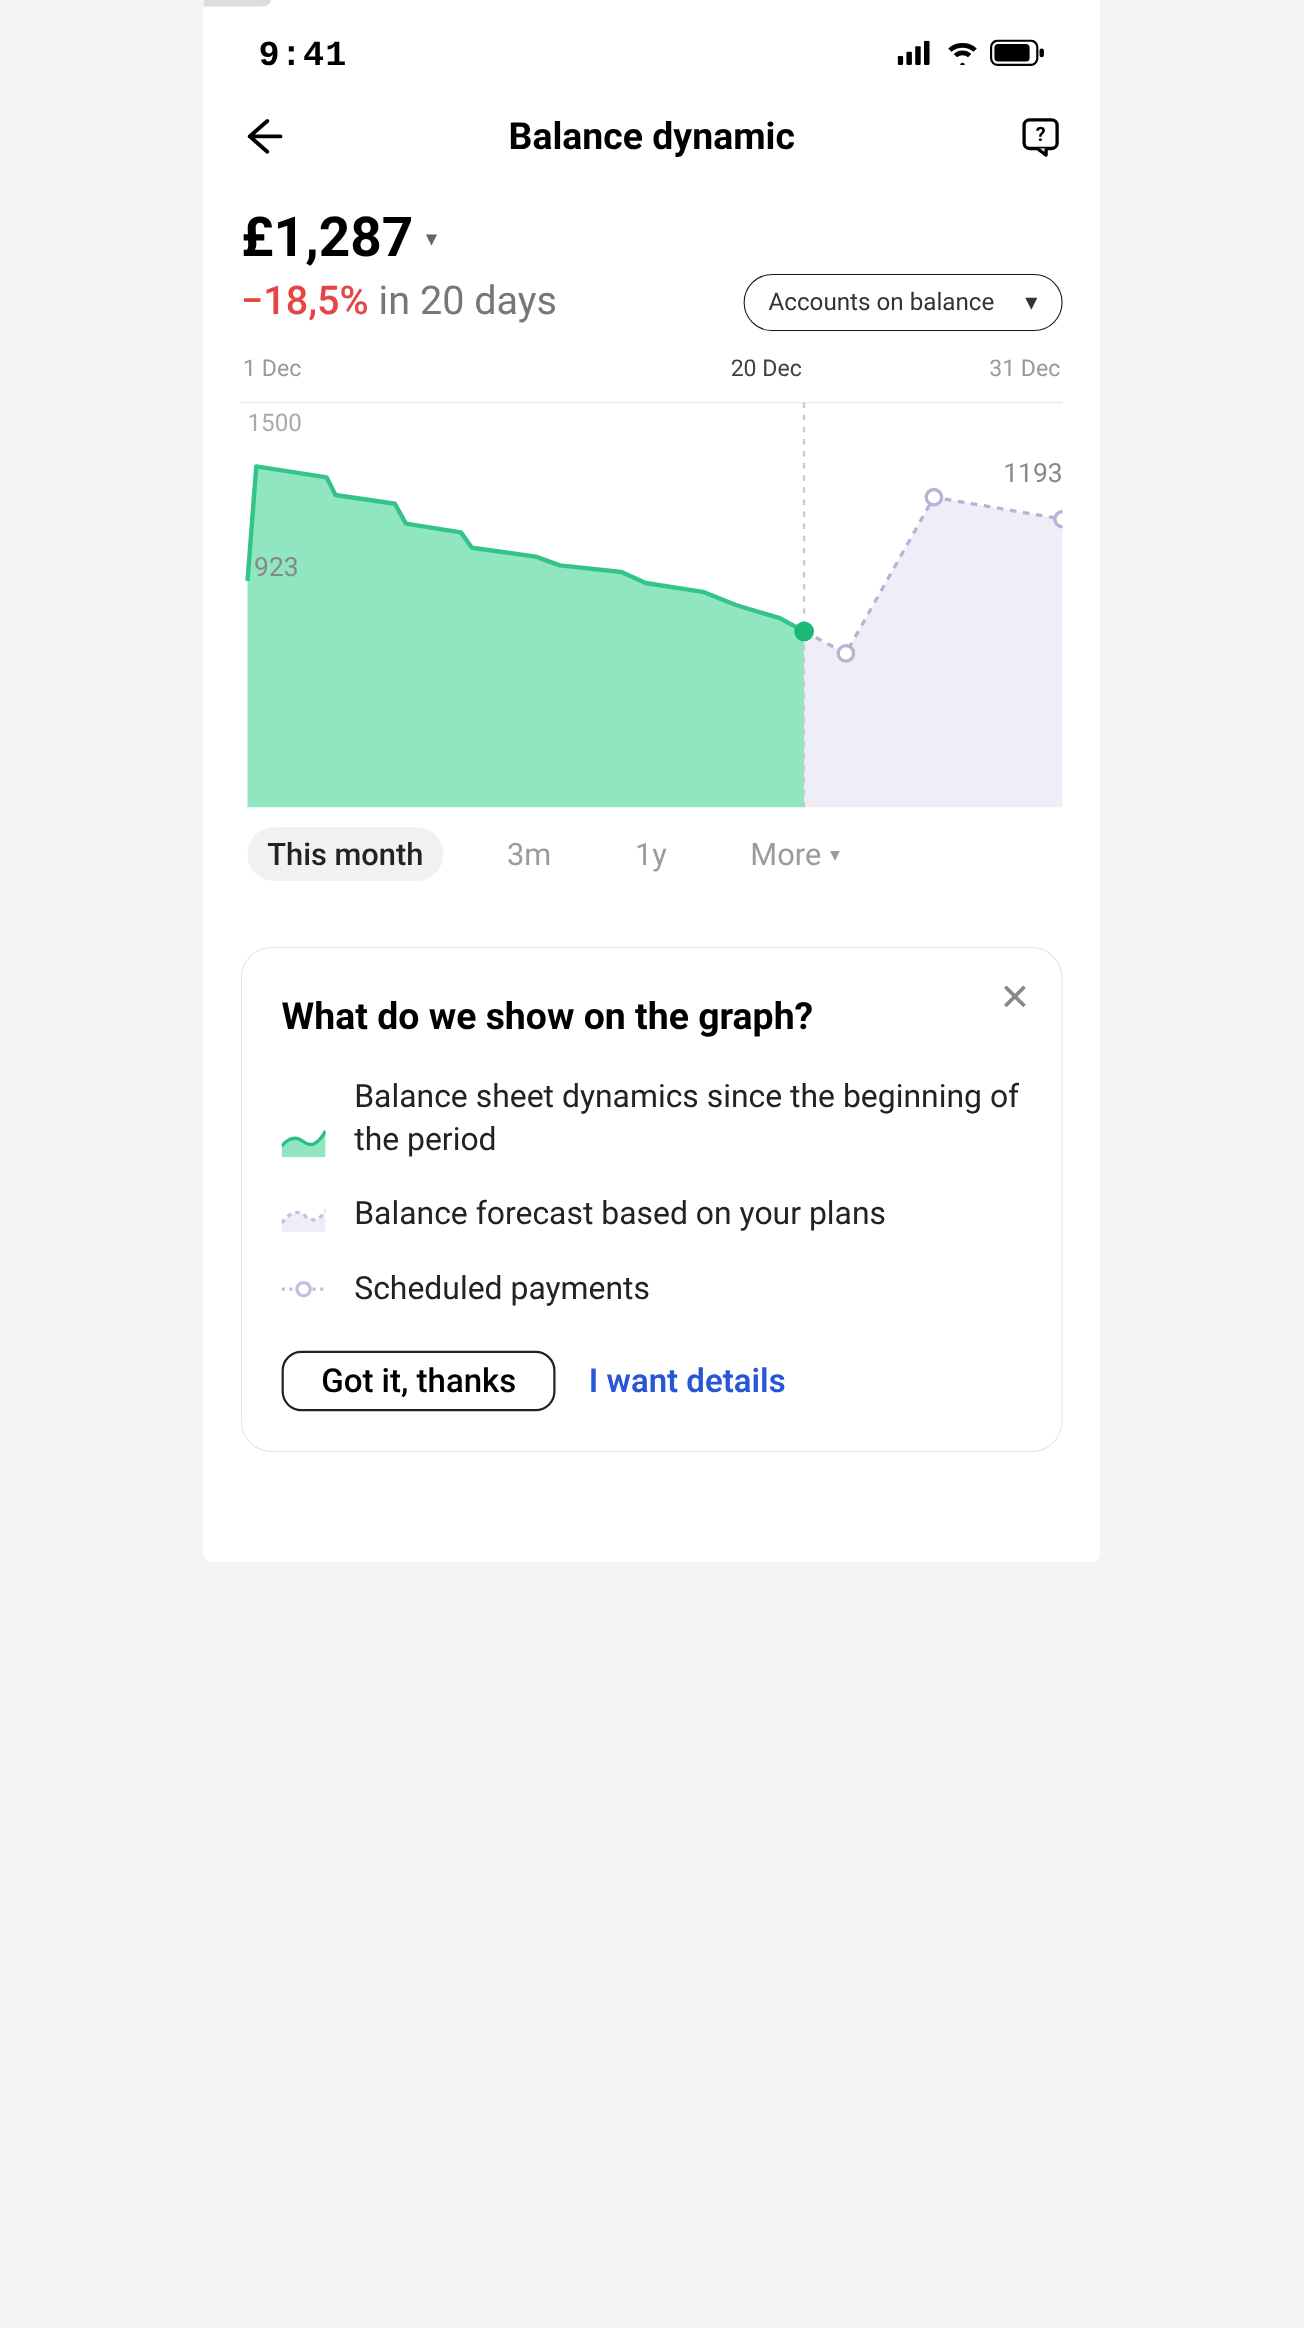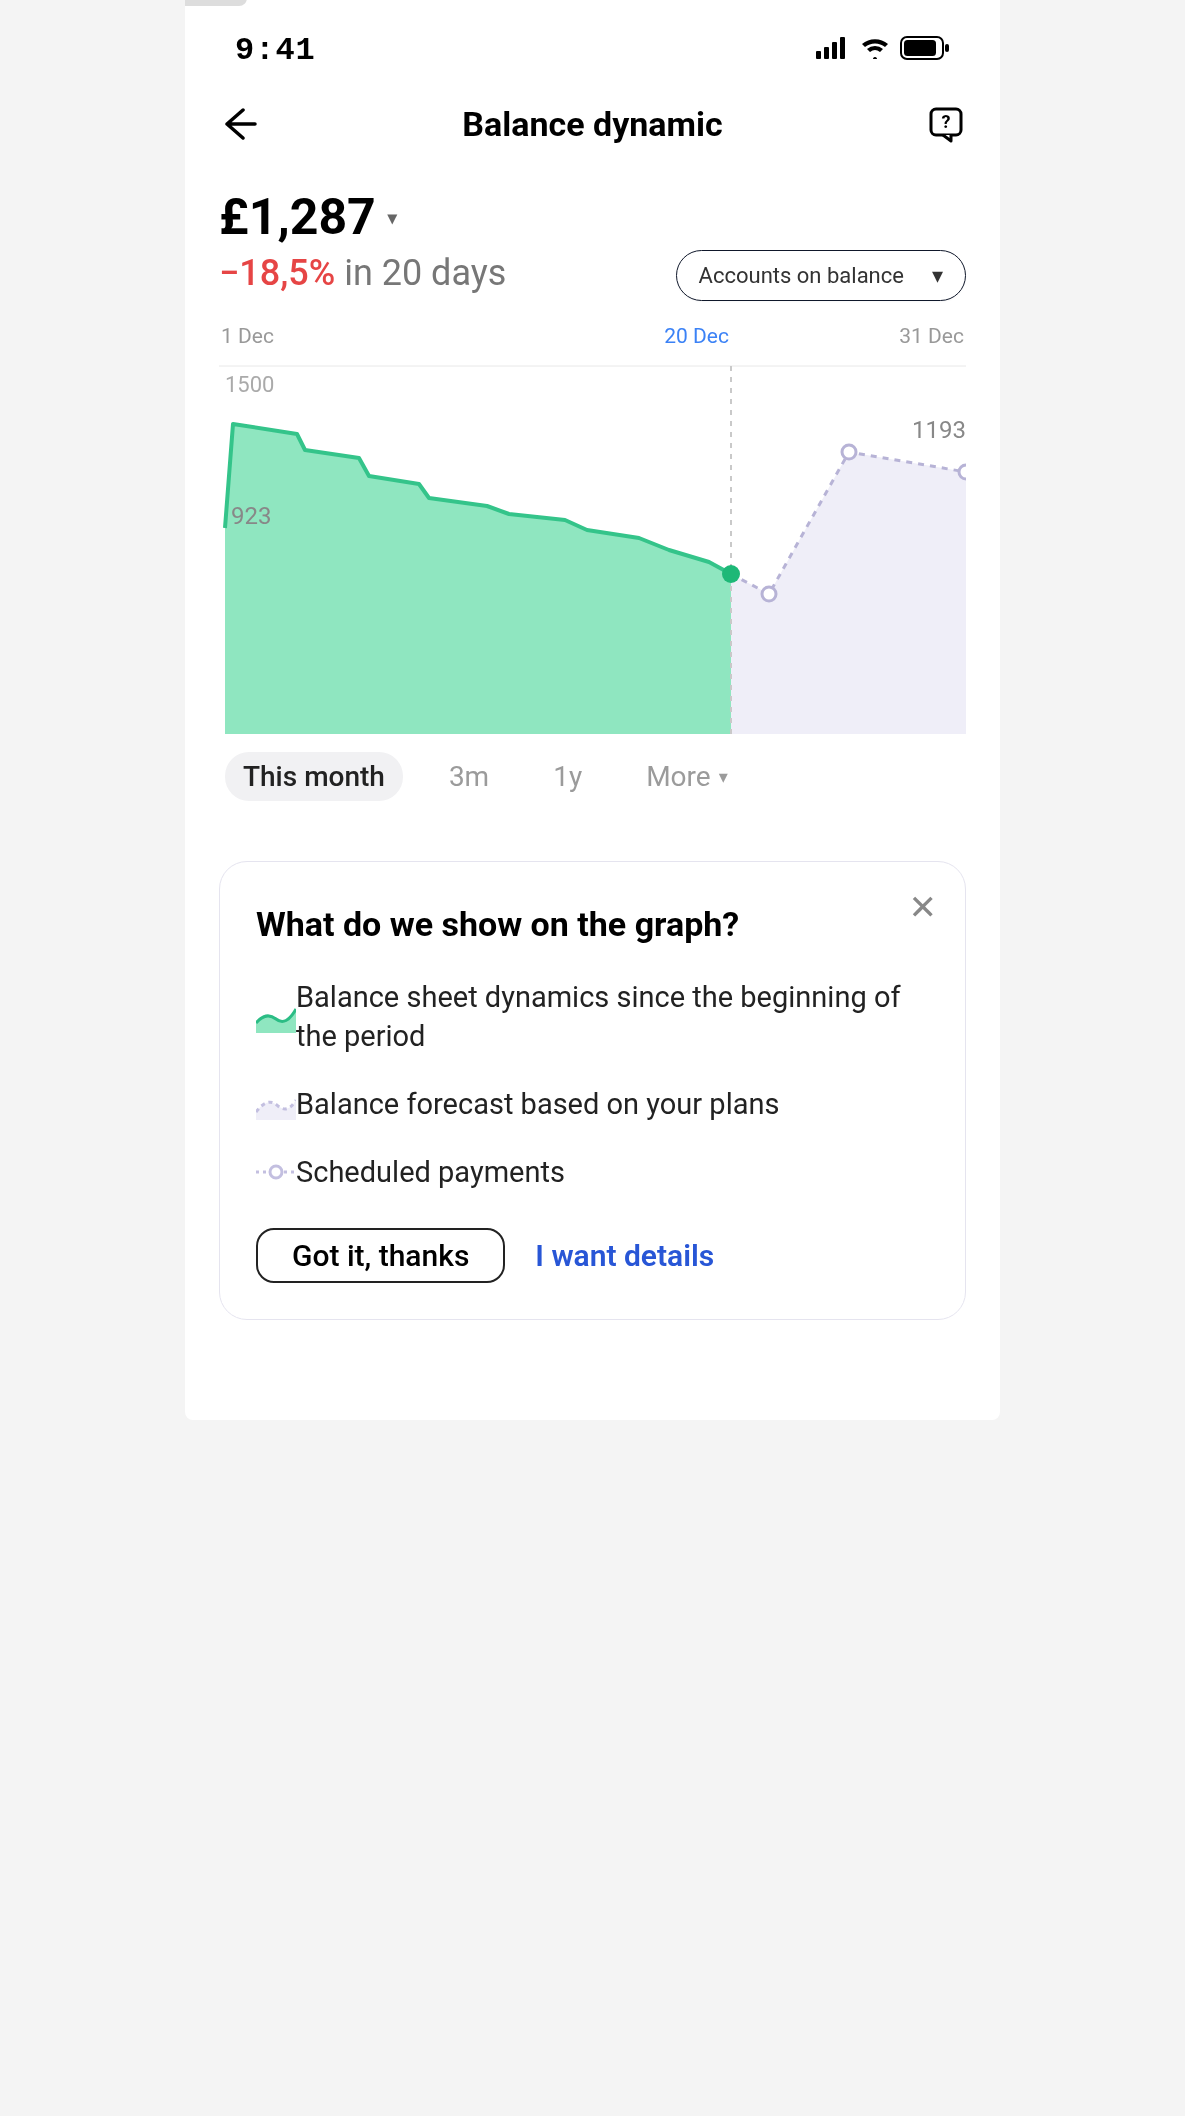--- a/index.html
+++ b/index.html
@@ -50,38 +50,38 @@
   .balance-sub .neg { color:#e64545; font-weight:500;}
   .accounts-chip {
     border:1px solid #0f172a; border-radius: 40px;
     padding: 12px 22px; font-size: 22px; color:#333;
     display:flex; align-items:center; gap:28px; cursor:pointer;
     box-shadow: 0 1px 2px rgba(0,0,0,0.03);
   }
   
   .chart-wrap { padding: 20px 34px 0 34px; }
   .chart-dates { display:flex; justify-content: space-between; font-size:21px; color:#999; margin-bottom:6px; padding: 0 2px;}
-  .chart-dates .cur { color:#3b82f6; }
+  .chart-dates .cur { color:#404040; }
   .chart { width: 747px; height: 380px; position:relative; }
   
-  .ranges { display:flex; gap: 28px; padding: 14px 34px 30px 40px; align-items:center;}
+  .ranges { display:flex; gap: 40px; padding: 14px 34px 30px 40px; align-items:center;}
   .range-item { font-size: 28px; color:#9b9b9b; padding: 8px 18px; border-radius: 24px; cursor:pointer;}
   .range-item.active { background:#f1f1f3; color:#222; font-weight:500;}
   .range-more { display:flex; align-items:center; gap:8px;}
   
   .info-card {
     margin: 30px 34px 40px 34px;
     border: 1.5px solid #e5e4ef;
     border-radius: 28px;
     padding: 42px 36px 36px 36px;
     position: relative;
   }
   .info-card h2 { font-size: 34px; font-weight: 700; margin-bottom: 34px;}
   .info-close { position:absolute; top:28px; right:28px; font-size:34px; color:#888; cursor:pointer; line-height:1;}
-  .legend-row { display:flex; align-items:center; margin-bottom: 28px;}
+  .legend-row { display:flex; gap: 26px; align-items:flex-end; margin-bottom: 28px;}
   .legend-icon { width:40px; height:40px; flex-shrink:0; display:flex; align-items:center; justify-content:center;}
   .legend-text { font-size: 29px; color:#222; line-height:1.35;}
   .card-actions { display:flex; gap: 30px; margin-top: 36px; align-items:center;}
   .btn-outline {
     border:2px solid #222; border-radius: 18px; padding: 8px 34px;
     font-size: 30px; font-weight:500; cursor:pointer; background:#fff;
   }
   .btn-link { font-size: 30px; font-weight:600; color:#2856d6; cursor:pointer; }
   
   .top-pill { position:absolute; top:-4px; left:0; width:62px; height:10px; background:#ddd; border-radius: 0 0 8px 0;}

